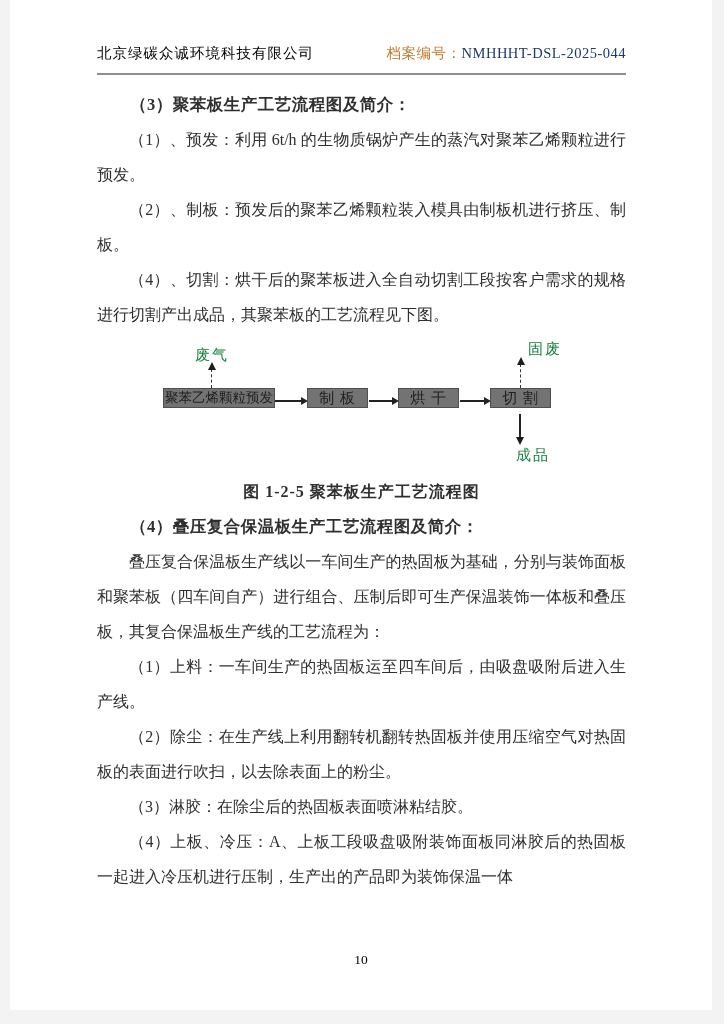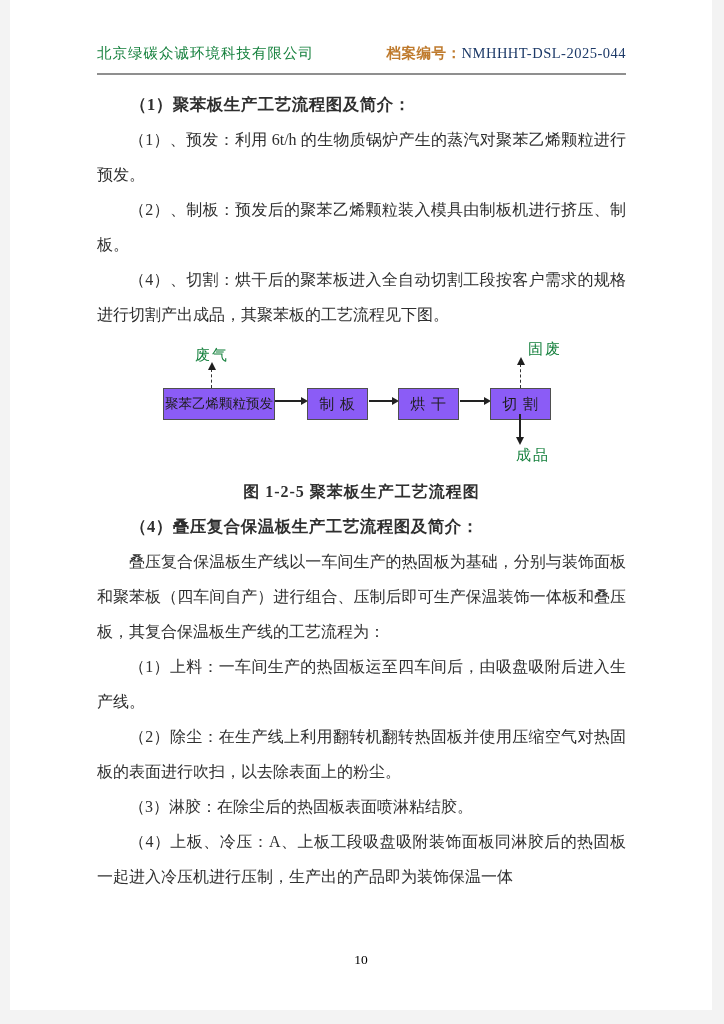--- a/index.html
+++ b/index.html
@@ -23,43 +23,43 @@
   .header{
     padding-top:44px;
     padding-bottom:10px;
     border-bottom:2px solid #8f8f8f;
     display:flex;
     justify-content:space-between;
     align-items:flex-end;
     font-size:14.5px;
     letter-spacing:1px;
   }
-  .company{color:#15803d;}
+  .company{color:#000000;}
   .archive{letter-spacing:0.5px;}
-  .archive-label{color:#bf7b2e;font-weight:bold;}
+  .archive-label{color:#bf7b2e;}
   .archive-number{color:#1d3a68;font-weight:normal;font-family:"Liberation Serif",serif;}
   
   .doc-body{padding-top:12px;font-size:16px;line-height:35px;text-align:justify;}
   .doc-body p{margin:0;text-indent:2em;}
   p.heading{font-weight:bold;font-size:16.5px;letter-spacing:0.5px;}
   p.caption{font-weight:bold;text-align:center;text-indent:0;letter-spacing:1px;}
   
   .diagram{
     position:relative;
     height:128px;
     margin:10px 0 4px 0;
     font-size:15px;
     line-height:normal;
   }
   .flow-label{position:absolute;letter-spacing:2px;color:#15803d;}
   .flow-box{
     position:absolute;
-    height:32px;
+    height:20px;
     border:1.5px solid #4f4f4f;
-    background:#8b5cf6;
+    background:#737373;
     display:flex;align-items:center;justify-content:center;
     box-sizing:border-box;
     letter-spacing:1px;
     color:#1e1e1e;
   }
   .box-prefoam{left:66px;top:46px;width:112px;font-size:13.5px;letter-spacing:0;}
   .box-board{left:210px;top:46px;width:61px;}
   .box-dry{left:301px;top:46px;width:61px;}
   .box-cut{left:393px;top:46px;width:61px;}
   .lbl-waste-gas{left:98px;top:4px;}
@@ -102,21 +102,21 @@
 
   <div class="header">
     <span class="company">北京绿碳众诚环境科技有限公司</span>
     <span class="archive">
       <span class="archive-label">档案编号：</span><span class="archive-number">NMHHHT-DSL-2025-044</span>
     </span>
   </div>
 
   <div class="doc-body">
 
-    <p class="heading">（1）聚苯板生产工艺流程图及简介：</p>
+    <p class="heading">（3）聚苯板生产工艺流程图及简介：</p>
     <p>（1）、预发：利用 6t/h 的生物质锅炉产生的蒸汽对聚苯乙烯颗粒进行预发。</p>
     <p>（2）、制板：预发后的聚苯乙烯颗粒装入模具由制板机进行挤压、制板。</p>
     <p>（4）、切割：烘干后的聚苯板进入全自动切割工段按客户需求的规格进行切割产出成品，其聚苯板的工艺流程见下图。</p>
 
     <div class="diagram">
       <span class="flow-label lbl-waste-gas">废气</span>
       <span class="flow-label lbl-solid-waste">固废</span>
 
       <div class="varrow-up va-gas"></div>
       <div class="varrow-up va-solid"></div>

